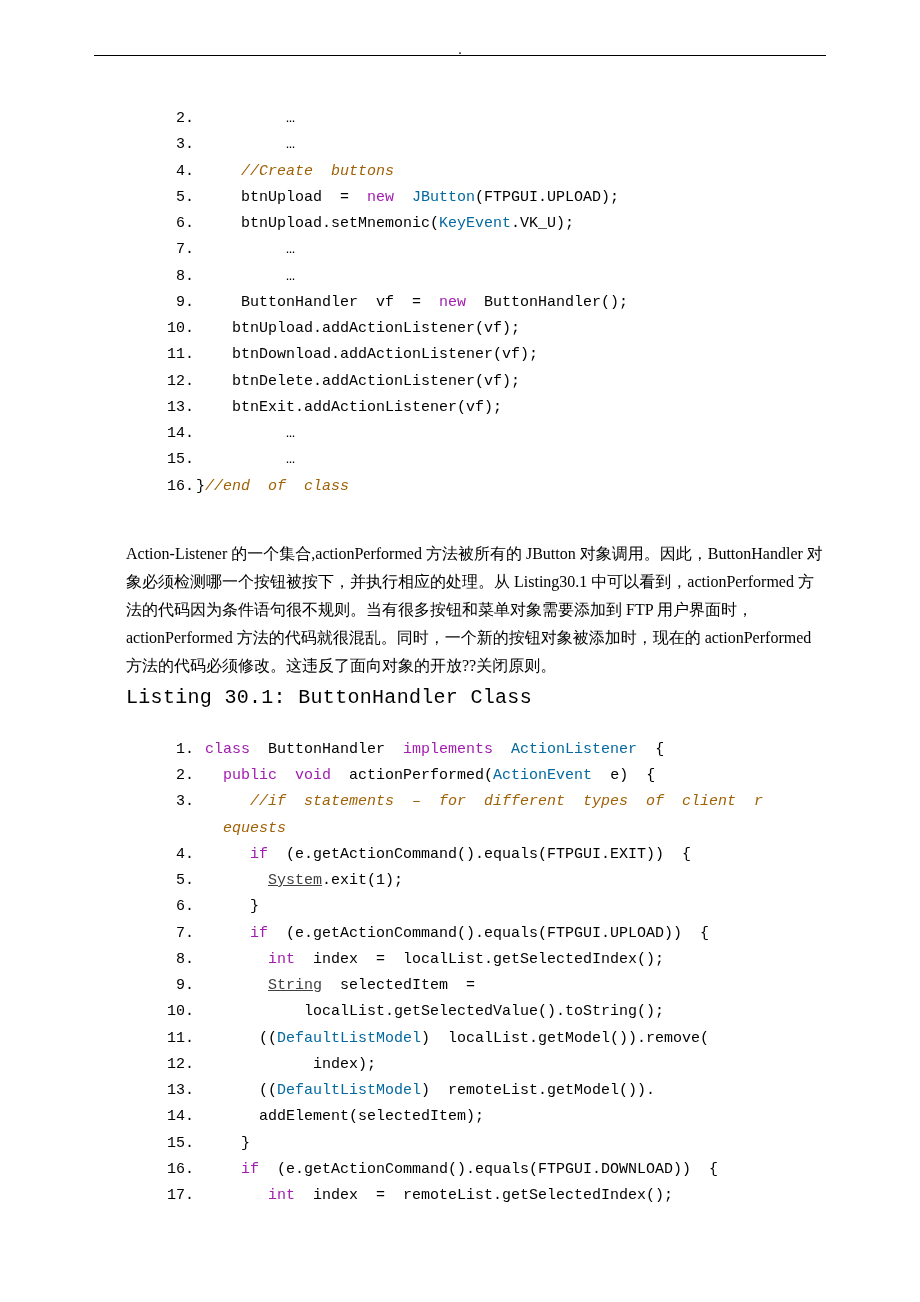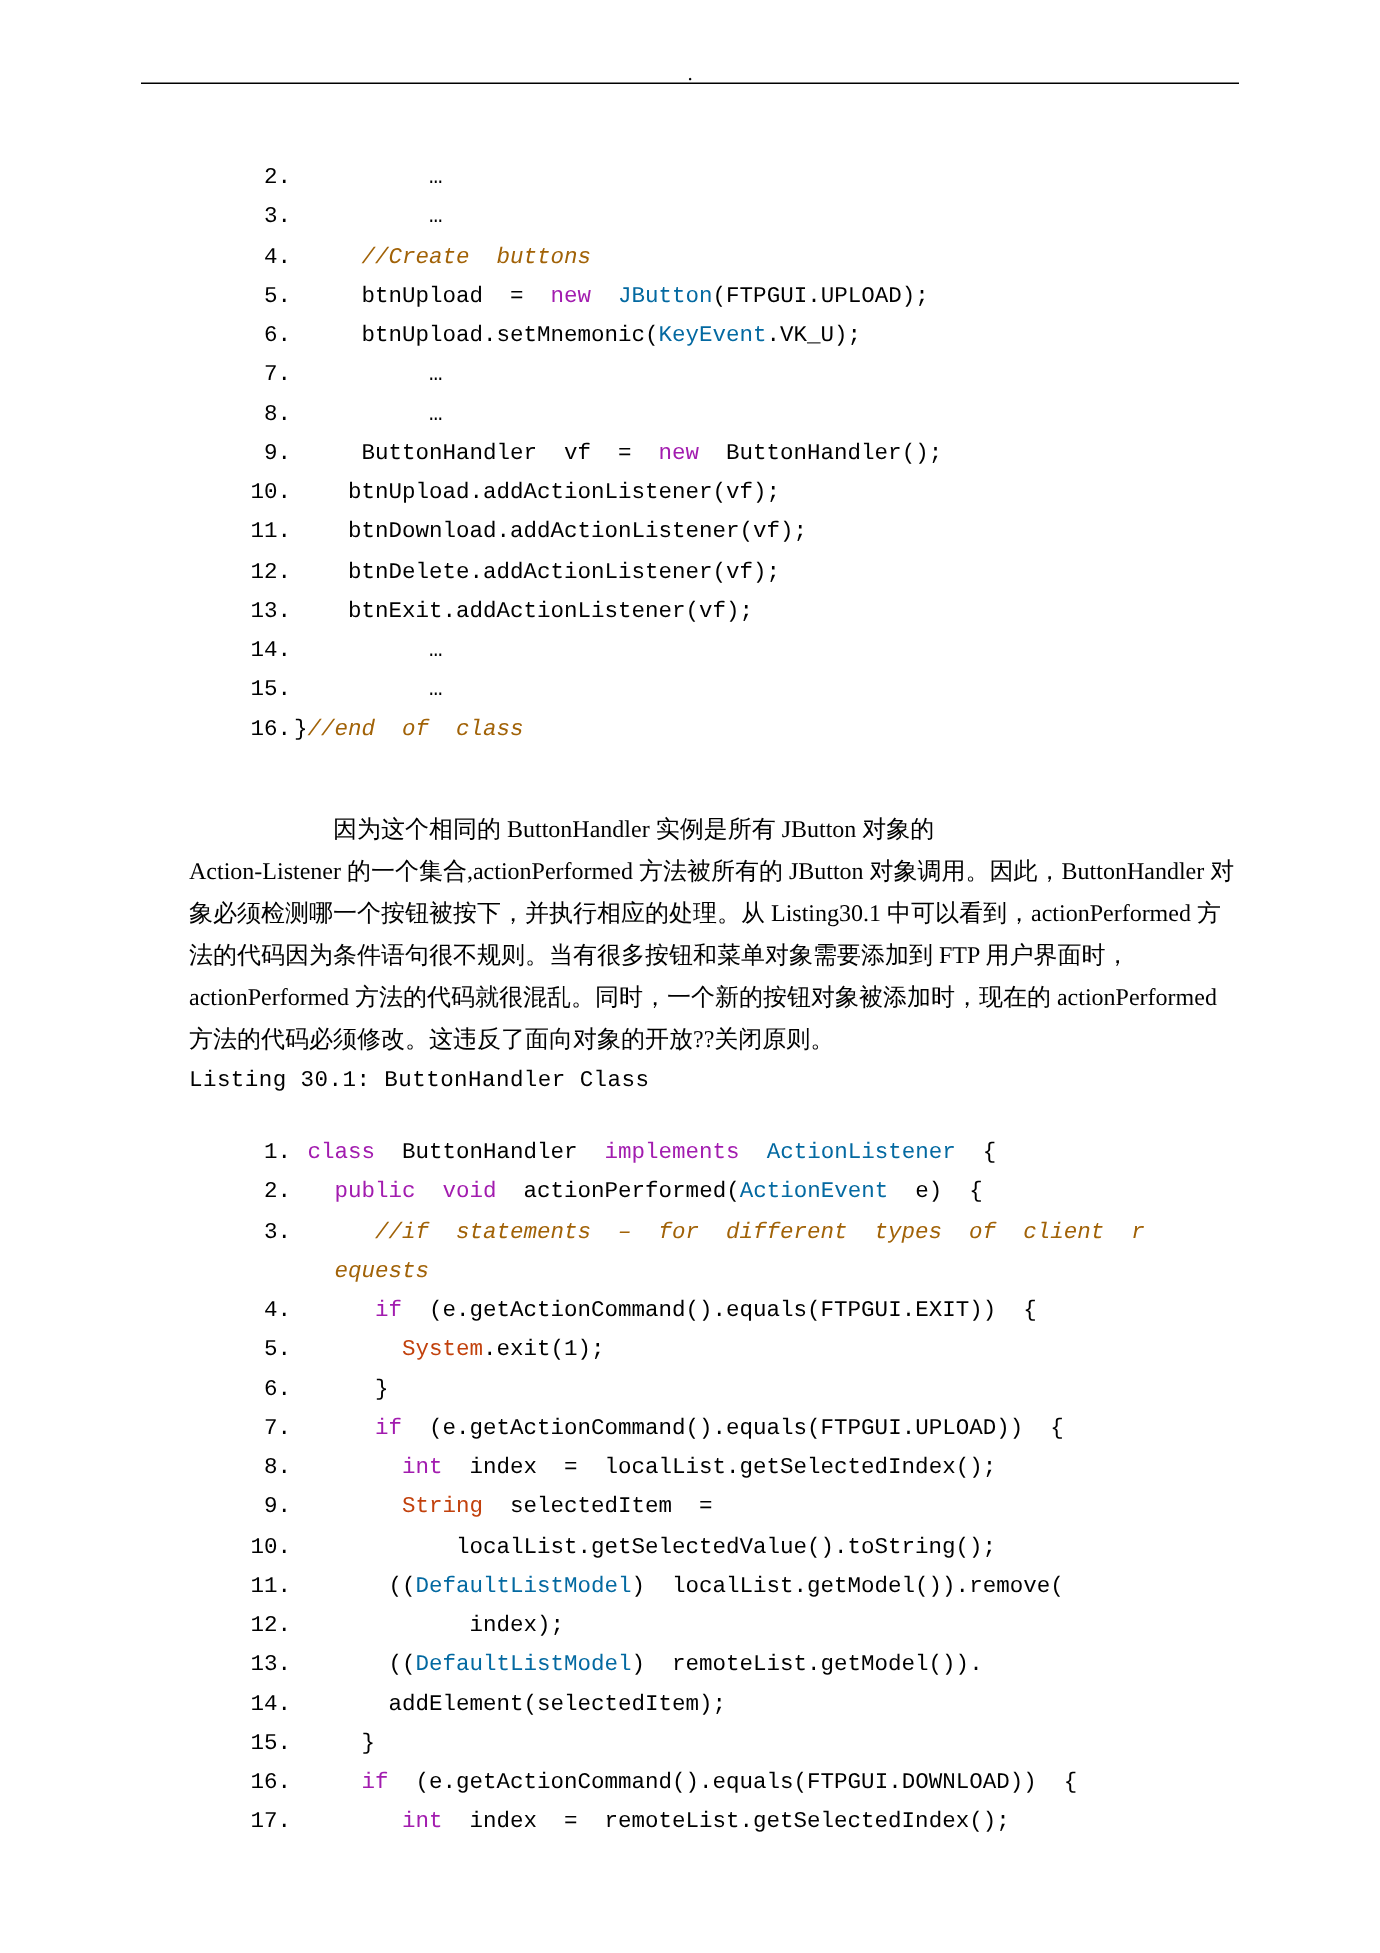--- a/index.html
+++ b/index.html
@@ -48,48 +48,47 @@
     text-align: right;
     padding-right: 2px;
   }
   .ct {
     display: inline-block;
     white-space: pre;
   }
   .kw { color: #a21caf; }
   .cm { color: #a16207; font-style: italic; text-align: right; }
   .cls { color: #0369a1; }
-  .underline { color: #c2410c; }
+  .underline { text-decoration: underline; color: #404040; }
   .body-text {
     margin: 40px 94px 0 126px;
     font-size: 16px;
     line-height: 1.75;
     color: #000;
   }
   .body-text p {
     margin: 0;
     text-align: left;
   }
   .indent { text-indent: 6em; }
   .mono-line {
     font-family: "Courier New", "SimSun", monospace;
-    font-size: 15px;
+    font-size: 20px;
     letter-spacing: 0.3px;
   }
 </style>
 </head>
 <body>
 
 <div class="page">
 
   <div class="divider"></div>
 
   <div class="code" id="code-block-1"><div class="code-line"><span class="ln">2.</span><span class="ct"><span>          …</span></span></div><div class="code-line"><span class="ln">3.</span><span class="ct"><span>          …</span></span></div><div class="code-line"><span class="ln">4.</span><span class="ct"><span>     </span><span class="cm">//Create  buttons</span></span></div><div class="code-line"><span class="ln">5.</span><span class="ct"><span>     btnUpload  =  </span><span class="kw">new</span><span>  </span><span class="cls">JButton</span><span>(FTPGUI.UPLOAD);</span></span></div><div class="code-line"><span class="ln">6.</span><span class="ct"><span>     btnUpload.setMnemonic(</span><span class="cls">KeyEvent</span><span>.VK_U);</span></span></div><div class="code-line"><span class="ln">7.</span><span class="ct"><span>          …</span></span></div><div class="code-line"><span class="ln">8.</span><span class="ct"><span>          …</span></span></div><div class="code-line"><span class="ln">9.</span><span class="ct"><span>     ButtonHandler  vf  =  </span><span class="kw">new</span><span>  ButtonHandler();</span></span></div><div class="code-line"><span class="ln">10.</span><span class="ct"><span>    btnUpload.addActionListener(vf);</span></span></div><div class="code-line"><span class="ln">11.</span><span class="ct"><span>    btnDownload.addActionListener(vf);</span></span></div><div class="code-line"><span class="ln">12.</span><span class="ct"><span>    btnDelete.addActionListener(vf);</span></span></div><div class="code-line"><span class="ln">13.</span><span class="ct"><span>    btnExit.addActionListener(vf);</span></span></div><div class="code-line"><span class="ln">14.</span><span class="ct"><span>          …</span></span></div><div class="code-line"><span class="ln">15.</span><span class="ct"><span>          …</span></span></div><div class="code-line"><span class="ln">16.</span><span class="ct"><span>}</span><span class="cm">//end  of  class</span></span></div></div>
 
   <div class="body-text">
-    <p class="indent">因为这个相同的 ButtonHandler 实例是所有 JButton 对象的</p>
     <p>Action-Listener 的一个集合,actionPerformed 方法被所有的 JButton 对象调用。因此，ButtonHandler 对象必须检测哪一个按钮被按下，并执行相应的处理。从 Listing30.1 中可以看到，actionPerformed 方法的代码因为条件语句很不规则。当有很多按钮和菜单对象需要添加到 FTP 用户界面时，actionPerformed 方法的代码就很混乱。同时，一个新的按钮对象被添加时，现在的 actionPerformed方法的代码必须修改。这违反了面向对象的开放??关闭原则。</p>
     <p class="mono-line">Listing  30.1:  ButtonHandler  Class</p>
   </div>
 
   <div class="code" style="margin-top:22px;" id="code-block-2"><div class="code-line"><span class="ln">1.</span><span class="ct"><span> </span><span class="kw">class</span><span>  ButtonHandler  </span><span class="kw">implements</span><span>  </span><span class="cls">ActionListener</span><span>  {</span></span></div><div class="code-line"><span class="ln">2.</span><span class="ct"><span>   </span><span class="kw">public</span><span>  </span><span class="kw">void</span><span>  actionPerformed(</span><span class="cls">ActionEvent</span><span>  e)  {</span></span></div><div class="code-line"><span class="ln">3.</span><span class="ct"><span>      </span><span class="cm">//if  statements  –  for  different  types  of  client  r</span></span></div><div class="code-line"><span class="ln"></span><span class="ct"><span>   </span><span class="cm">equests</span></span></div><div class="code-line"><span class="ln">4.</span><span class="ct"><span>      </span><span class="kw">if</span><span>  (e.getActionCommand().equals(FTPGUI.EXIT))  {</span></span></div><div class="code-line"><span class="ln">5.</span><span class="ct"><span>        </span><span class="underline">System</span><span>.exit(1);</span></span></div><div class="code-line"><span class="ln">6.</span><span class="ct"><span>      }</span></span></div><div class="code-line"><span class="ln">7.</span><span class="ct"><span>      </span><span class="kw">if</span><span>  (e.getActionCommand().equals(FTPGUI.UPLOAD))  {</span></span></div><div class="code-line"><span class="ln">8.</span><span class="ct"><span>        </span><span class="kw">int</span><span>  index  =  localList.getSelectedIndex();</span></span></div><div class="code-line"><span class="ln">9.</span><span class="ct"><span>        </span><span class="underline">String</span><span>  selectedItem  =</span></span></div><div class="code-line"><span class="ln">10.</span><span class="ct"><span>            localList.getSelectedValue().toString();</span></span></div><div class="code-line"><span class="ln">11.</span><span class="ct"><span>       ((</span><span class="cls">DefaultListModel</span><span>)  localList.getModel()).remove(</span></span></div><div class="code-line"><span class="ln">12.</span><span class="ct"><span>             index);</span></span></div><div class="code-line"><span class="ln">13.</span><span class="ct"><span>       ((</span><span class="cls">DefaultListModel</span><span>)  remoteList.getModel()).</span></span></div><div class="code-line"><span class="ln">14.</span><span class="ct"><span>       addElement(selectedItem);</span></span></div><div class="code-line"><span class="ln">15.</span><span class="ct"><span>     }</span></span></div><div class="code-line"><span class="ln">16.</span><span class="ct"><span>     </span><span class="kw">if</span><span>  (e.getActionCommand().equals(FTPGUI.DOWNLOAD))  {</span></span></div><div class="code-line"><span class="ln">17.</span><span class="ct"><span>        </span><span class="kw">int</span><span>  index  =  remoteList.getSelectedIndex();</span></span></div></div>
 
 </div>
 
 </body></html>

